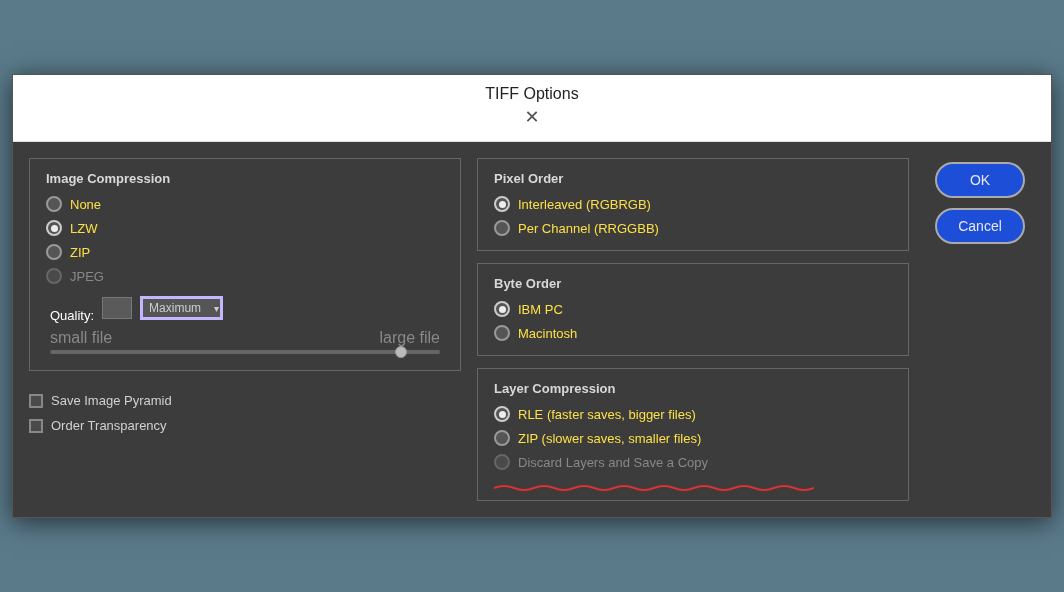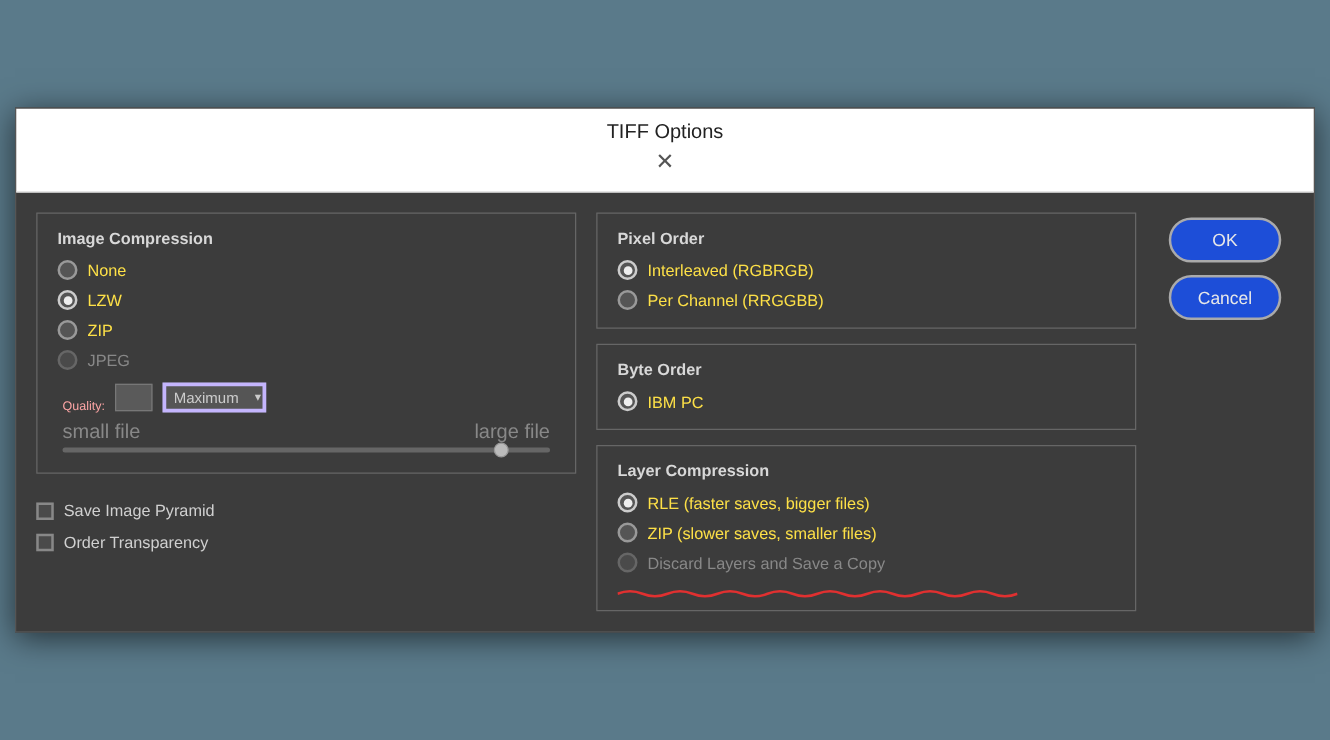--- a/index.html
+++ b/index.html
@@ -155,22 +155,22 @@
 
     .quality-row {
       display: flex;
       align-items: center;
       gap: 8px;
       margin-bottom: 6px;
       padding-left: 4px;
     }
 
     .quality-label {
-      font-size: 10px;
-      color: #fca5a5;
+      font-size: 13px;
+      color: #ffffff;
       margin-top: 16px;
     }
 
     .quality-swatch {
       width: 30px;
       height: 22px;
       background: #5a5a5a;
       border: 1px solid #777;
     }
 
@@ -365,20 +365,24 @@
       <div class="section-box">
         <div class="section-title">Byte Order</div>
 
         <div class="radio-row">
           <div class="radio-outer checked">
             <div class="radio-inner"></div>
           </div>
           <span class="radio-label">IBM PC</span>
         </div>
 
+        <div class="radio-row">
+          <div class="radio-outer"></div>
+          <span class="radio-label">Macintosh</span>
+        </div>
       </div>
 
       <div class="section-box red-underline-section">
         <div class="section-title">Layer Compression</div>
 
         <div class="radio-row">
           <div class="radio-outer checked">
             <div class="radio-inner"></div>
           </div>
           <span class="radio-label">RLE (faster saves, bigger files)</span>

